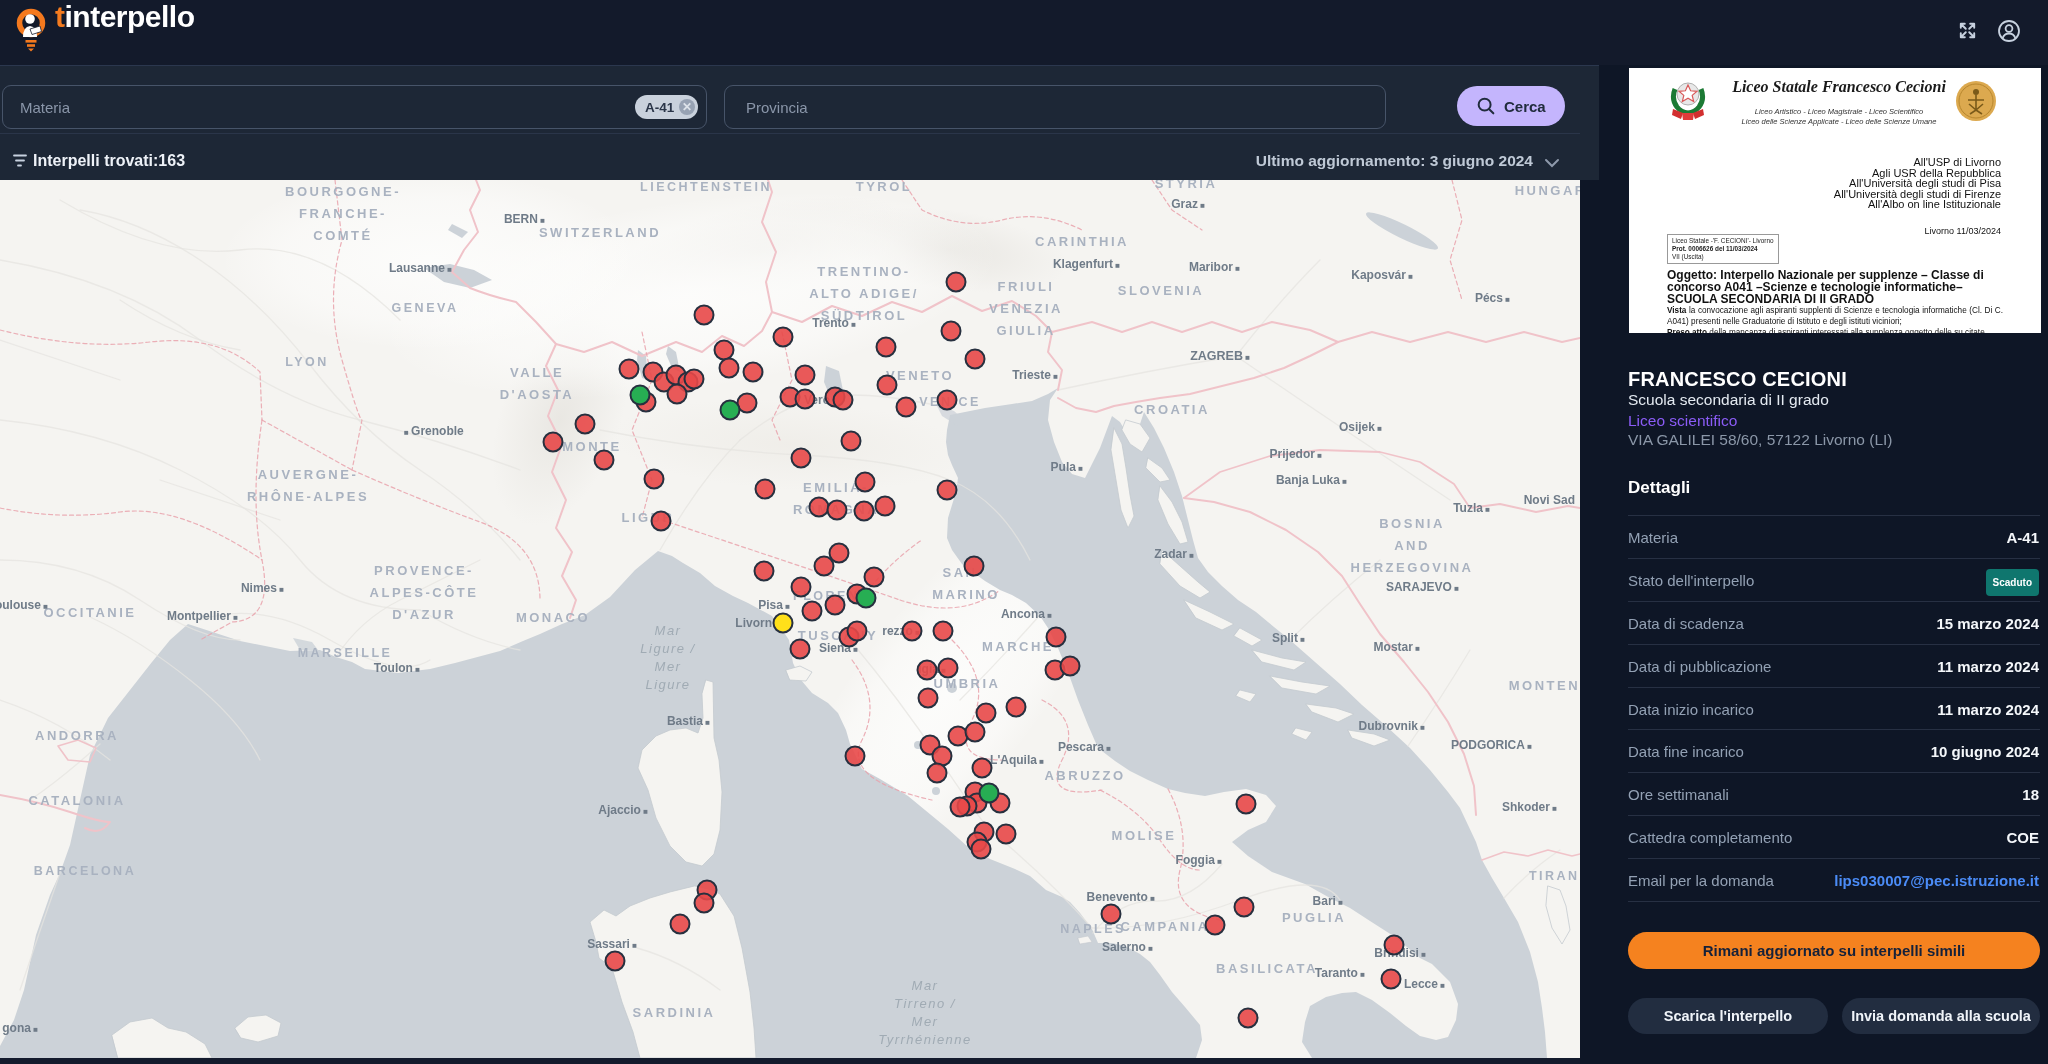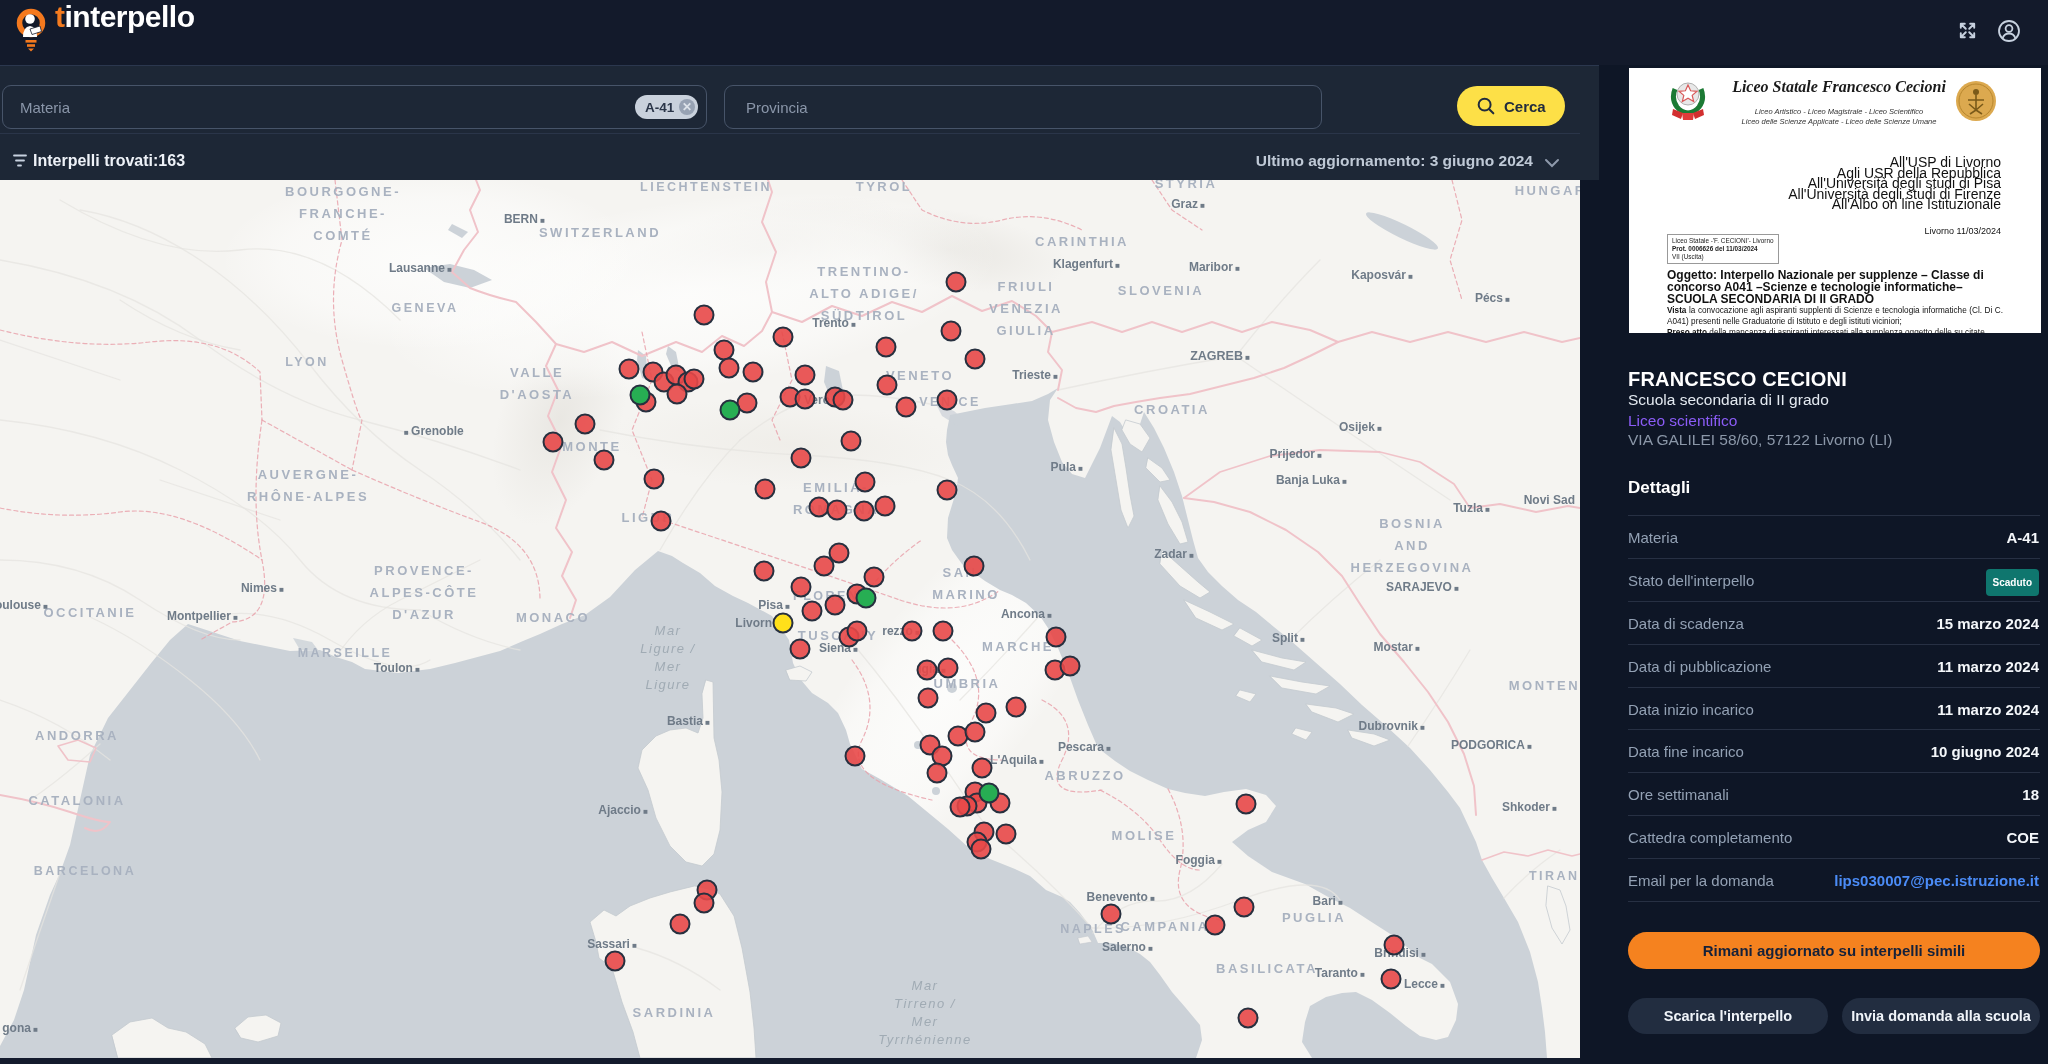--- a/index.html
+++ b/index.html
@@ -11,21 +11,21 @@
   #logotext { position:absolute; left:55px; top:0; font-size:30px; font-weight:bold; color:#fff; letter-spacing:-0.5px; }
   #logotext .t { color:#f47b1f; }
   .topicon { position:absolute; top:19px; color:#c7d1df; }
   
   #band { position:absolute; left:0; top:65px; width:2048px; height:115px; background:#1d2736; border-top:1px solid #2b374e; }
   .input { position:absolute; top:19px; height:44px; border:1px solid #475469; border-radius:9px; }
   .ph { position:absolute; top:13px; font-size:15px; color:#8a96a9; }
   #chip { position:absolute; left:635px; top:29px; width:63px; height:24px; background:#c9d1dc; border-radius:13px; }
   #chip .txt { position:absolute; left:10px; top:4.5px; font-size:13.5px; font-weight:bold; color:#2a3548; }
   #chip .x { position:absolute; left:44px; top:4px; width:16px; height:16px; border-radius:8px; background:#97a2b3; color:#dde3ea; font-size:12px; font-weight:bold; text-align:center; line-height:16px; }
-  #cerca { position:absolute; left:1457px; top:20px; width:108px; height:40px; background:#fde047; border-radius:20px; color:#212c3d; font-size:15px; font-weight:bold; }
+  #cerca { position:absolute; left:1457px; top:20px; width:108px; height:40px; background:#c4b5fd; border-radius:20px; color:#212c3d; font-size:15px; font-weight:bold; }
   #cerca span { position:absolute; left:47px; top:12px; }
   #banddiv { position:absolute; left:0; top:67px; width:1580px; border-top:1px solid #2a3549; }
   #found { position:absolute; left:33px; top:86px; font-size:16px; font-weight:bold; color:#eef2f8; }
   #updated { position:absolute; right:2048px; top:86px; font-size:15.5px; font-weight:bold; color:#bfc9d6; }
   
   #panel { position:absolute; left:1580px; top:65px; width:468px; height:999px; background:#0e1626;margin-left:19px; }
   #doc { position:absolute; left:30px; top:3px; width:412px; height:265px; background:#ffffff; color:#111; overflow:hidden; }
   .pname { position:absolute; left:29px; top:303px; font-size:20px; font-weight:bold; color:#fff; letter-spacing:0.2px; }
   .psub1 { position:absolute; left:29px; top:326px; font-size:15.5px; color:#e4eaf1; }
   .psub2 { position:absolute; left:29px; top:347px; font-size:15.5px; color:#8b5cf6; }
@@ -402,21 +402,21 @@
     </svg>
   </div>
   <div id="band">
     <div class="input" style="left:2px; width:705px;">
         <span class="ph" style="left:17px">Materia</span>
       </div>
     <div id="chip">
         <span class="txt">A-41</span>
         <span class="x">✕</span>
       </div>
-    <div class="input" style="left:724px; width:598px;">
+    <div class="input" style="left:724px; width:662px;">
         <span class="ph" style="left:21px">Provincia</span>
       </div>
     <div id="cerca">
       <svg style="position:absolute;left:18px;top:9px" width="22" height="22" viewBox="0 0 24 24" fill="none" stroke="#212c3d" stroke-width="2.2" stroke-linecap="round">
         <circle cx="10.5" cy="10.5" r="6.5"></circle>
           <path d="M15.5 15.5 L20 20"></path>
       </svg>
       <span>Cerca</span>
     </div>
     <div id="banddiv"></div>
@@ -441,21 +441,21 @@
       </svg>
       <div style="position:absolute;left:95px;top:10px;width:230px;text-align:center;font-family:'Liberation Serif',serif;font-style:italic;font-weight:bold;font-size:16px;color:#1a1a1a;white-space:nowrap">Liceo Statale Francesco Cecioni</div>
       <div style="position:absolute;left:70px;top:39px;width:280px;text-align:center;font-style:italic;font-size:7.5px;color:#333">Liceo Artistico - Liceo Magistrale - Liceo Scientifico</div>
       <div style="position:absolute;left:70px;top:49px;width:280px;text-align:center;font-style:italic;font-size:7.5px;color:#333">Liceo delle Scienze Applicate - Liceo delle Scienze Umane</div>
       <svg style="position:absolute;left:326px;top:12px" width="42" height="42" viewBox="0 0 42 42">
         <circle cx="21" cy="21" r="20" fill="#dca94f"></circle>
         <circle cx="21" cy="21" r="17" fill="none" stroke="#b8872e" stroke-width="1"></circle>
         <circle cx="21" cy="12" r="3" fill="#7a5a1a"></circle>
         <path d="M21 15 L21 30 M13 20 L29 20 M14 24 L21 30 L28 24 M15 34 L21 30 L27 34" stroke="#7a5a1a" stroke-width="1.6" fill="none"></path>
       </svg>
-      <div style="position:absolute;right:40px;top:89px;text-align:right;font-size:14px;line-height:10.5px;color:#111">All'USP di Livorno<br>Agli USR della Repubblica<br>All'Università degli studi di Pisa<br>All'Università degli studi di Firenze<br>All'Albo on line Istituzionale</div>
+      <div style="position:absolute;right:40px;top:89px;text-align:right;font-size:11px;line-height:10.5px;color:#111">All'USP di Livorno<br>Agli USR della Repubblica<br>All'Università degli studi di Pisa<br>All'Università degli studi di Firenze<br>All'Albo on line Istituzionale</div>
       <div style="position:absolute;right:40px;top:158px;text-align:right;font-size:9px;color:#111">Livorno 11/03/2024</div>
       <div style="position:absolute;left:38px;top:166px;border:1px solid #999;padding:2px 4px;font-size:6.4px;line-height:8px;color:#222;white-space:nowrap">Liceo Statale -'F. CECIONI'- Livorno<br><b>Prot. 0006626 del 11/03/2024</b><br>VII (Uscita)</div>
       <div style="position:absolute;left:38px;top:201px;width:336px;font-size:12px;line-height:12px;font-weight:bold;color:#111">Oggetto: Interpello Nazionale per supplenze – Classe di concorso A041 –Scienze e tecnologie informatiche– SCUOLA SECONDARIA DI II GRADO</div>
       <div style="position:absolute;left:38px;top:238px;width:336px;font-size:8.2px;line-height:10.8px;color:#111;text-align:justify"><b>Vista</b> la convocazione agli aspiranti supplenti di Scienze e tecnologia informatiche (Cl. Di C. A041) presenti nelle Graduatorie di Istituto e degli istituti viciniori;<br><b>Preso atto</b> della mancanza di aspiranti interessati alla supplenza oggetto delle su citate</div>
     </div>
     <div class="pname">FRANCESCO CECIONI</div>
     <div class="psub1">Scuola secondaria di II grado</div>
     <div class="psub2">Liceo scientifico</div>
     <div class="psub3">VIA GALILEI 58/60, 57122 Livorno (LI)</div>
     <div class="pdet">Dettagli</div>

